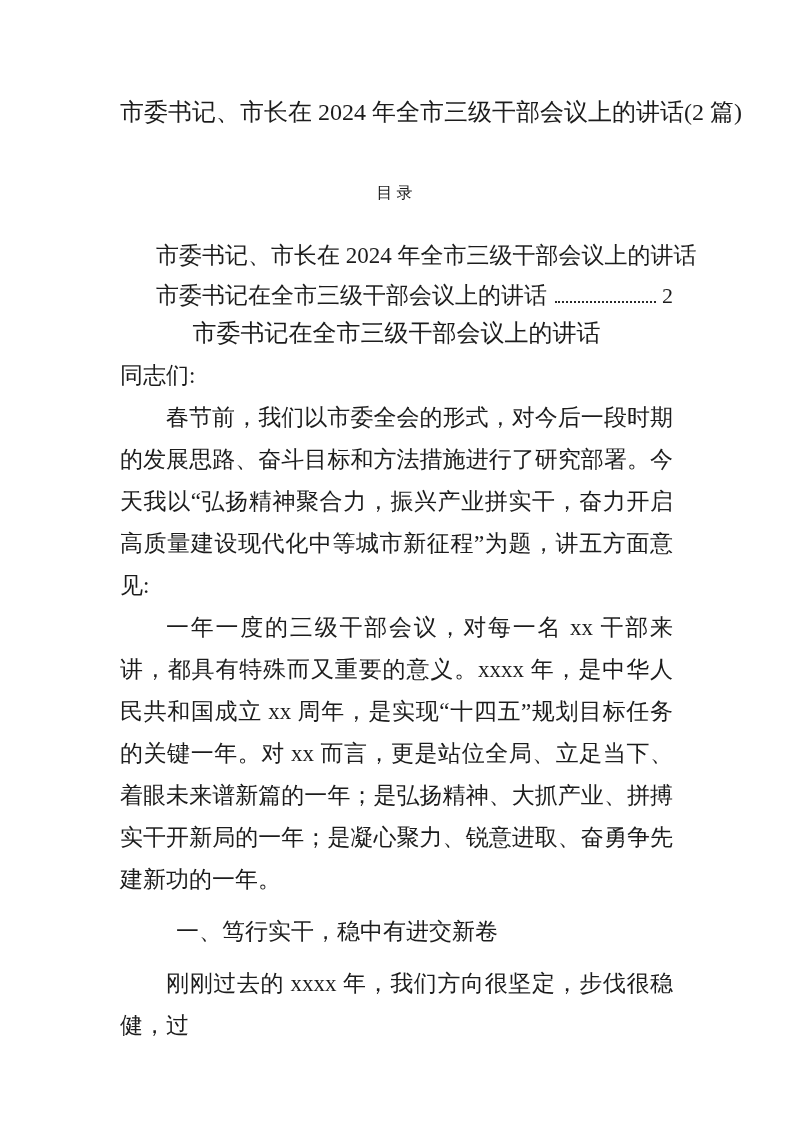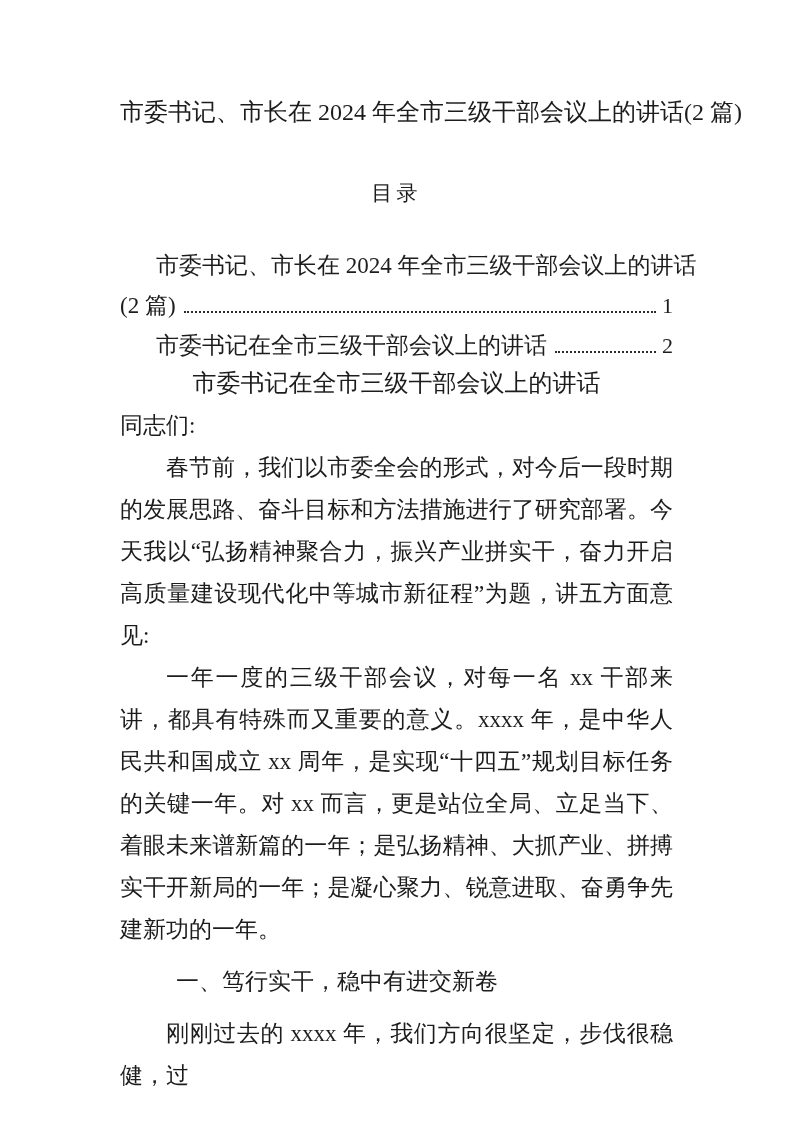--- a/index.html
+++ b/index.html
@@ -23,27 +23,27 @@
   .doc-title {
     margin-top: 96px;
     font-size: 24px;
     line-height: 32px;
     text-align: center;
     font-weight: normal;
     white-space: nowrap;
   }
   .toc-heading {
     margin-top: 50px;
-    font-size: 21px;
+    font-size: 16px;
     line-height: 30px;
     text-align: center;
     letter-spacing: 4px;
   }
   .toc-block {
-    margin-top: 38px;
+    margin-top: 28px;
     font-size: 23px;
   }
   .toc-line {
     line-height: 40px;
     white-space: nowrap;
   }
   .toc-line.tight {
     line-height: 28px;
   }
   .toc-indent {
@@ -105,25 +105,20 @@
     <div class="doc-title">市委书记、市长在 2024 年全市三级干部会议上的讲话(2 篇)</div>
 
     <div class="toc-heading">目录</div>
 
     <div class="toc-block">
 
       <div class="toc-line toc-indent">
         <span class="toc-text">市委书记、市长在 2024 年全市三级干部会议上的讲话</span>
       </div>
 
-      <div class="toc-line toc-flex">
-        <span class="toc-text">(2 篇)</span>
-        <span class="toc-dots"></span>
-        <span class="toc-page">1</span>
-      </div>
 
       <div class="toc-line toc-flex toc-indent">
         <span class="toc-text">市委书记在全市三级干部会议上的讲话</span>
         <span class="toc-dots"></span>
         <span class="toc-page">2</span>
       </div>
 
 
     </div>
 

